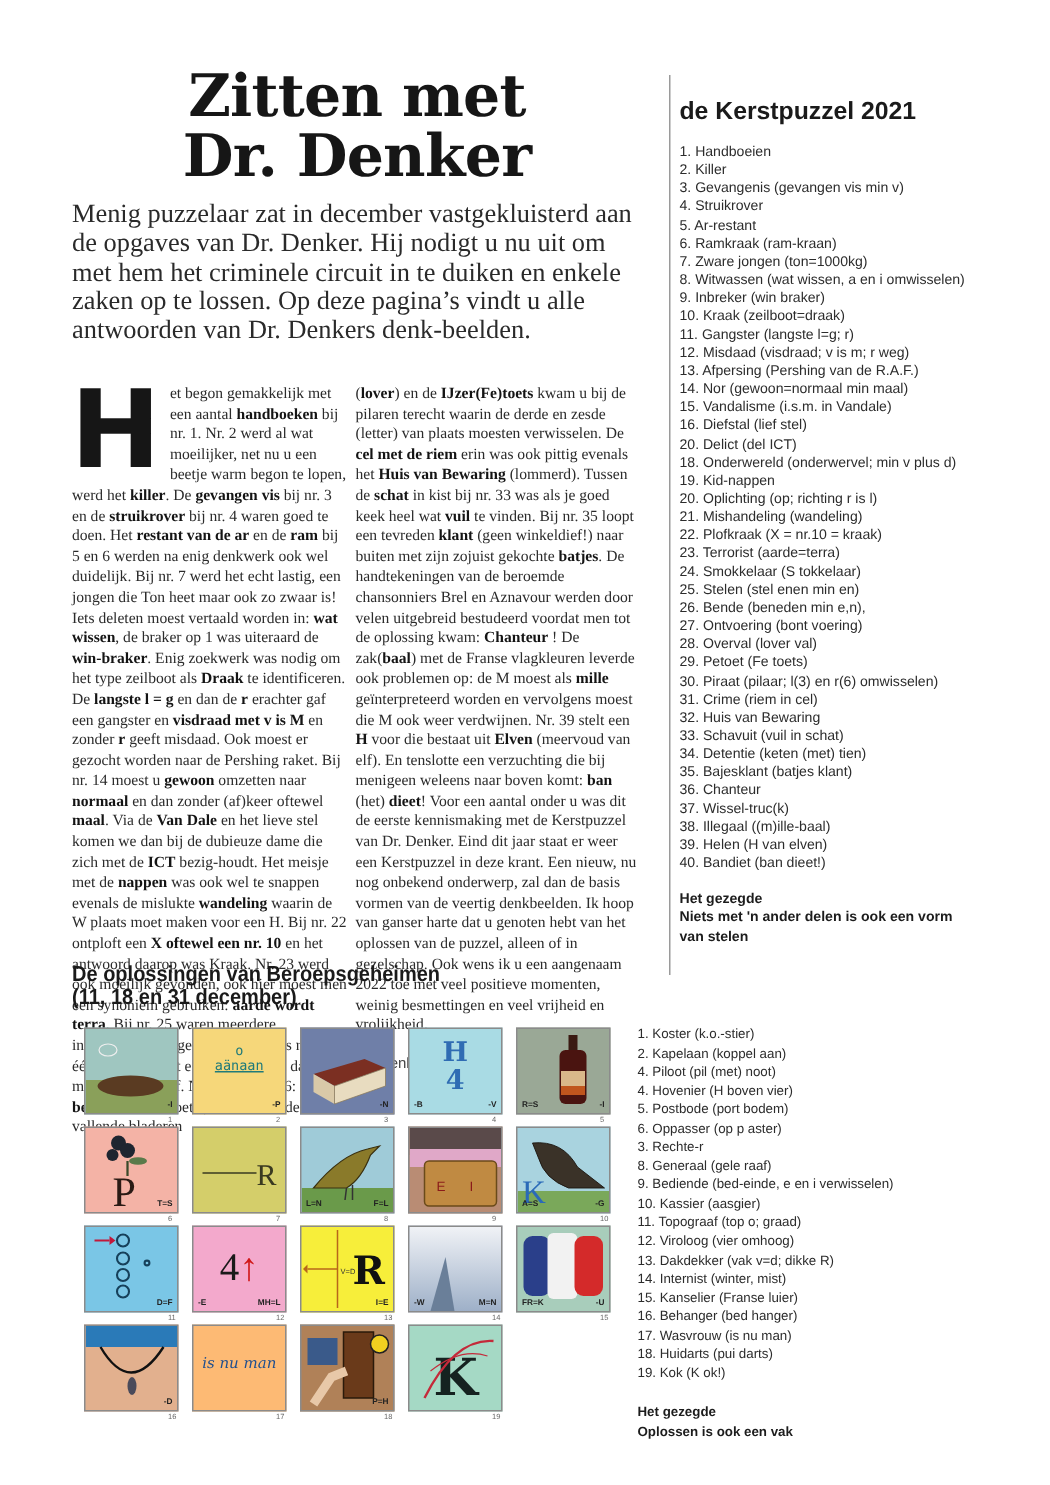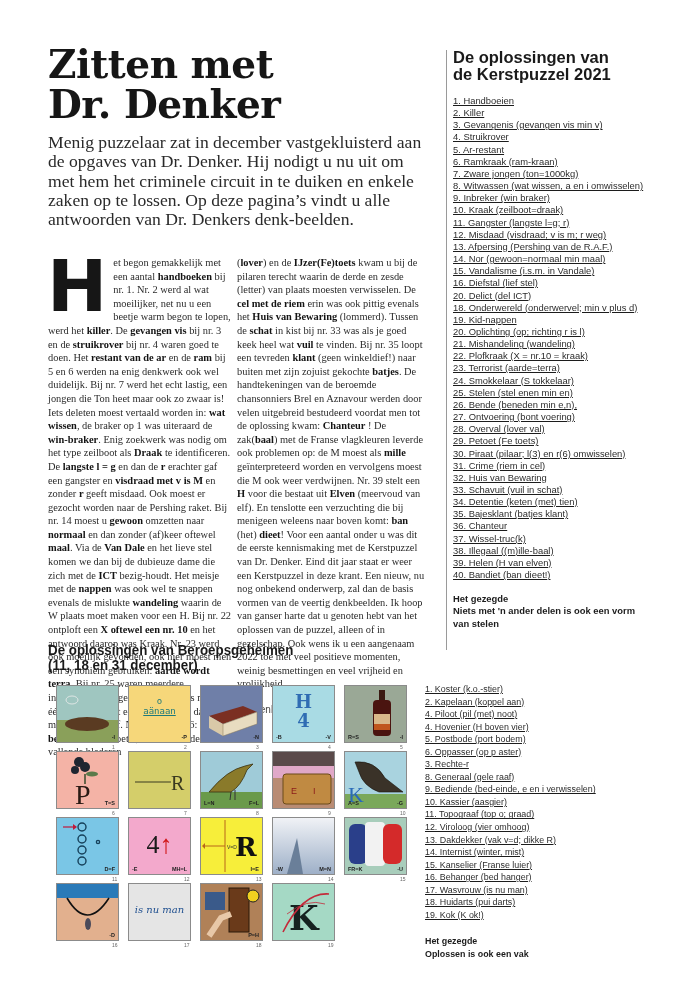--- a/index.html
+++ b/index.html
@@ -1,37 +1,37 @@
 <!DOCTYPE html>
 <html><head>
 <meta charset="utf-8">
 <style>
   html, body { margin: 0; padding: 0; background: #ffffff; }
   body { width: 700px; height: 990px; position: relative; overflow: hidden; color: #1c1c1c; }
 
   #title { position: absolute; left: 48px; top: 44px; width: 380px; margin: 0;
     font-family: "DejaVu Serif", serif; font-weight: 900; font-size: 39px; line-height: 40px;
-    letter-spacing: -0.5px; color: #161616; }
+    letter-spacing: -0.5px; color: #161616; text-align: center; }
   #intro { position: absolute; left: 48px; top: 133px; width: 380px; margin: 0;
     font-family: Liberation Serif, serif; font-size: 17.6px; line-height: 19.3px; color: #2a2a2a; }
 
   .col { position: absolute; top: 256px; font-family: "Liberation Serif", serif;
     font-size: 10.4px; line-height: 13.6px; color: #2b2b2b; text-align: left; }
   #col1 { left: 48px; width: 185px; }
   #col2 { left: 237px; width: 190px; }
   .col b { color: #141414; }
   .dropcap { float: left; font-family: "DejaVu Sans", sans-serif; font-weight: 900;
     font-size: 72px; line-height: 56px; height: 54px; margin: 2px 6px 0 -1px; color: #161616; }
   .signoff { margin-top: 12px; font-family: "Liberation Sans", sans-serif; font-size: 10px; color: #444; }
 
   #rule { position: absolute; left: 446px; top: 50px; width: 1px; height: 600px; background: #9a9a9a; }
 
   #side { position: absolute; left: 453px; top: 49px; width: 195px; font-family: "Liberation Sans", sans-serif; }
   #side h2 { margin: 0 0 12px 0; font-size: 16.5px; line-height: 17px; font-weight: 700; color: #1a1a1a; }
-  #side ol, #bottom-list ol { list-style: none; margin: 0; padding: 0; text-decoration: underline; }
+  #side ol, #bottom-list ol { list-style: none; margin: 0; padding: 0; }
   #side li { font-size: 9.4px; line-height: 12.15px; color: #2c2c2c; }
   .gez { margin-top: 12px; font-size: 9.4px; line-height: 12.2px; font-weight: 700; color: #1c1c1c; }
 
   #bottom-title { position: absolute; left: 48px; top: 643px; margin: 0; width: 340px;
     font-family: "Liberation Sans", sans-serif; font-weight: 700; font-size: 14.5px; line-height: 14.5px; color: #1a1a1a; transform: scaleX(0.92); transform-origin: left top; }
 
   #grid { position: absolute; left: 56px; top: 685px; width: 335px; height: 265px; }
   .tile { position: absolute; width: 63px; height: 58px; border: 1px solid #8b8b8b; box-sizing: border-box; overflow: hidden; }
   .tile .cap { position: absolute; bottom: 2px; font-family: "Liberation Sans", sans-serif; font-size: 5.5px; font-weight: 700; color: #222; }
   .tile .cap.l { left: 3px; } .tile .cap.r { right: 3px; }
@@ -56,21 +56,21 @@
 </div>
 <div id="col2" class="col">
   <span class="rich">(<b>lover</b>) en de <b>IJzer(Fe)toets</b> kwam u bij de pilaren terecht waarin de derde en zesde (letter) van plaats moesten verwisselen. De <b>cel met de riem</b> erin was ook pittig evenals het <b>Huis van Bewaring</b> (lommerd). Tussen de <b>schat</b> in kist bij nr. 33 was als je goed keek heel wat <b>vuil</b> te vinden. Bij nr. 35 loopt een tevreden <b>klant</b> (geen winkeldief!) naar buiten met zijn zojuist gekochte <b>batjes</b>. De handtekeningen van de beroemde chansonniers Brel en Aznavour werden door velen uitgebreid bestudeerd voordat men tot de oplossing kwam: <b>Chanteur</b> ! De zak(<b>baal</b>) met de Franse vlagkleuren leverde ook problemen op: de M moest als <b>mille</b> geïnterpreteerd worden en vervolgens moest die M ook weer verdwijnen. Nr. 39 stelt een <b>H</b> voor die bestaat uit <b>Elven</b> (meervoud van elf). En tenslotte een verzuchting die bij menigeen weleens naar boven komt: <b>ban</b> (het) <b>dieet</b>! Voor een aantal onder u was dit de eerste kennismaking met de Kerstpuzzel van Dr. Denker. Eind dit jaar staat er weer een Kerstpuzzel in deze krant. Een nieuw, nu nog onbekend onderwerp, zal dan de basis vormen van de veertig denkbeelden. Ik hoop van ganser harte dat u genoten hebt van het oplossen van de puzzel, alleen of in gezelschap. Ook wens ik u een aangenaam 2022 toe met veel positieve momenten, weinig besmettingen en veel vrijheid en vrolijkheid.</span>
   <div class="signoff">Dr. Denker</div>
 </div>
 
 <div id="rule"></div>
 
 <aside id="side">
   <h2>
-    <span>De oplossingen van</span><br>
+    <br>
     <span>de Kerstpuzzel 2021</span>
   </h2>
   <ol id="kerst-list">
       <li>1. Handboeien</li>
       <li>2. Killer</li>
       <li>3. Gevangenis (gevangen vis min v)</li>
       <li>4. Struikrover</li>
       <li>5. Ar-restant</li>
       <li>6. Ramkraak (ram-kraan)</li>
       <li>7. Zware jongen (ton=1000kg)</li>
@@ -227,21 +227,21 @@
         <rect x="20" y="4" width="20" height="44" rx="4" fill="#f2f2f2"></rect>
         <rect x="38" y="6" width="19" height="40" rx="6" fill="#d42a2a"></rect>
       </svg><span class="cap l">FR=K</span><span class="cap r">-U</span></div>
     <span class="numlbl" style="left: 344px; top: 191px;">15</span>
     <div class="tile" style="left: 0px; top: 198px; background: rgb(226, 176, 142);"><svg width="61" height="56">
         <rect width="61" height="14" fill="#2a7ab8"></rect>
         <path d="M10 14 Q30 48 52 14" fill="none" stroke="#111" stroke-width="1.6"></path>
         <ellipse cx="31" cy="40" rx="3" ry="6" fill="#4a4a5a"></ellipse>
       </svg><span class="cap r">-D</span></div>
     <span class="numlbl" style="left: 56px; top: 257px;">16</span>
-    <div class="tile" style="left: 72px; top: 198px; background: #e5e5e5;">
+    <div class="tile" style="left: 72px; top: 198px; background: #fdba74;">
       <div style="position:absolute;left:0;right:0;top:20px;text-align:center;font-family:'DejaVu Serif',serif;font-style:italic;font-size:10px;color:#1f4f8f">is nu man</div>
     </div>
     <span class="numlbl" style="left: 128px; top: 257px;">17</span>
     <div class="tile" style="left: 144px; top: 198px; background: rgb(176, 129, 88);"><svg width="61" height="56">
         <rect x="28" y="4" width="20" height="44" fill="#6a3a1a" stroke="#2a1a0a"></rect>
         <rect x="4" y="8" width="20" height="18" fill="#3a5a8a"></rect>
         <circle cx="52" cy="12" r="6" fill="#f0d020" stroke="#222"></circle>
         <path d="M8 52 L20 34 L30 30" stroke="#e8c8a8" stroke-width="6" fill="none"></path>
       </svg><span class="cap r">P=H</span></div>
     <span class="numlbl" style="left: 200px; top: 257px;">18</span>

